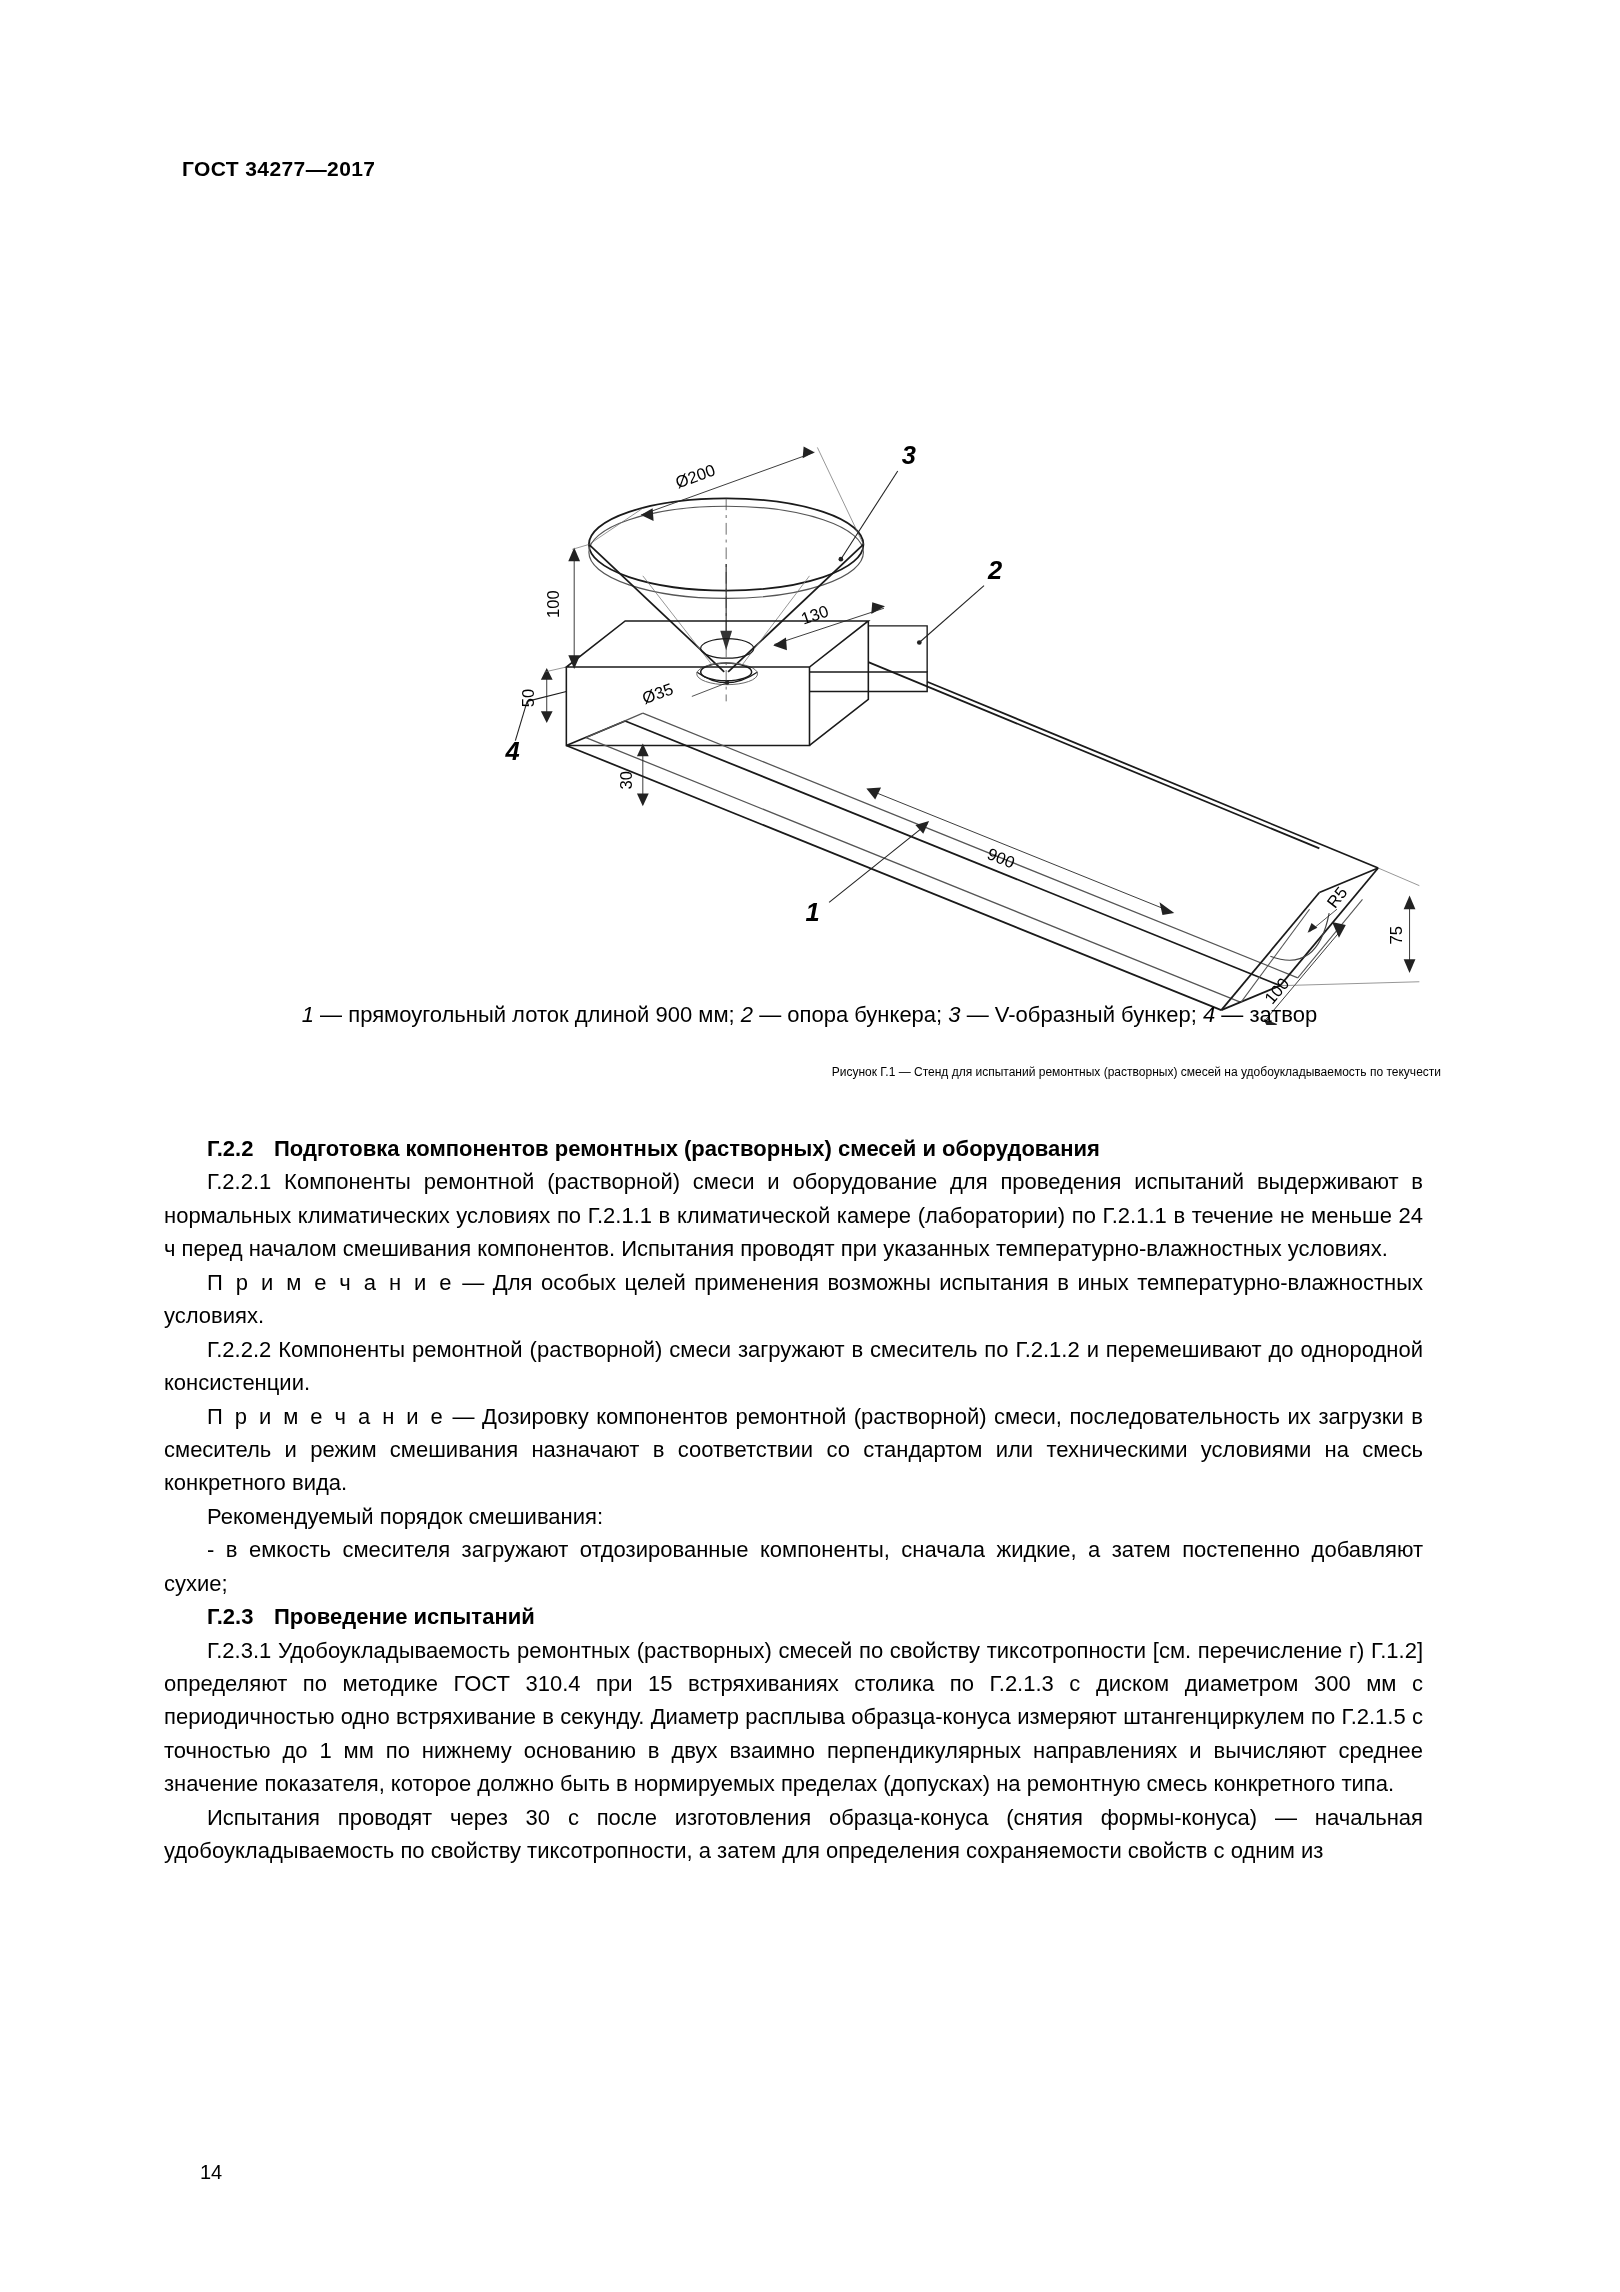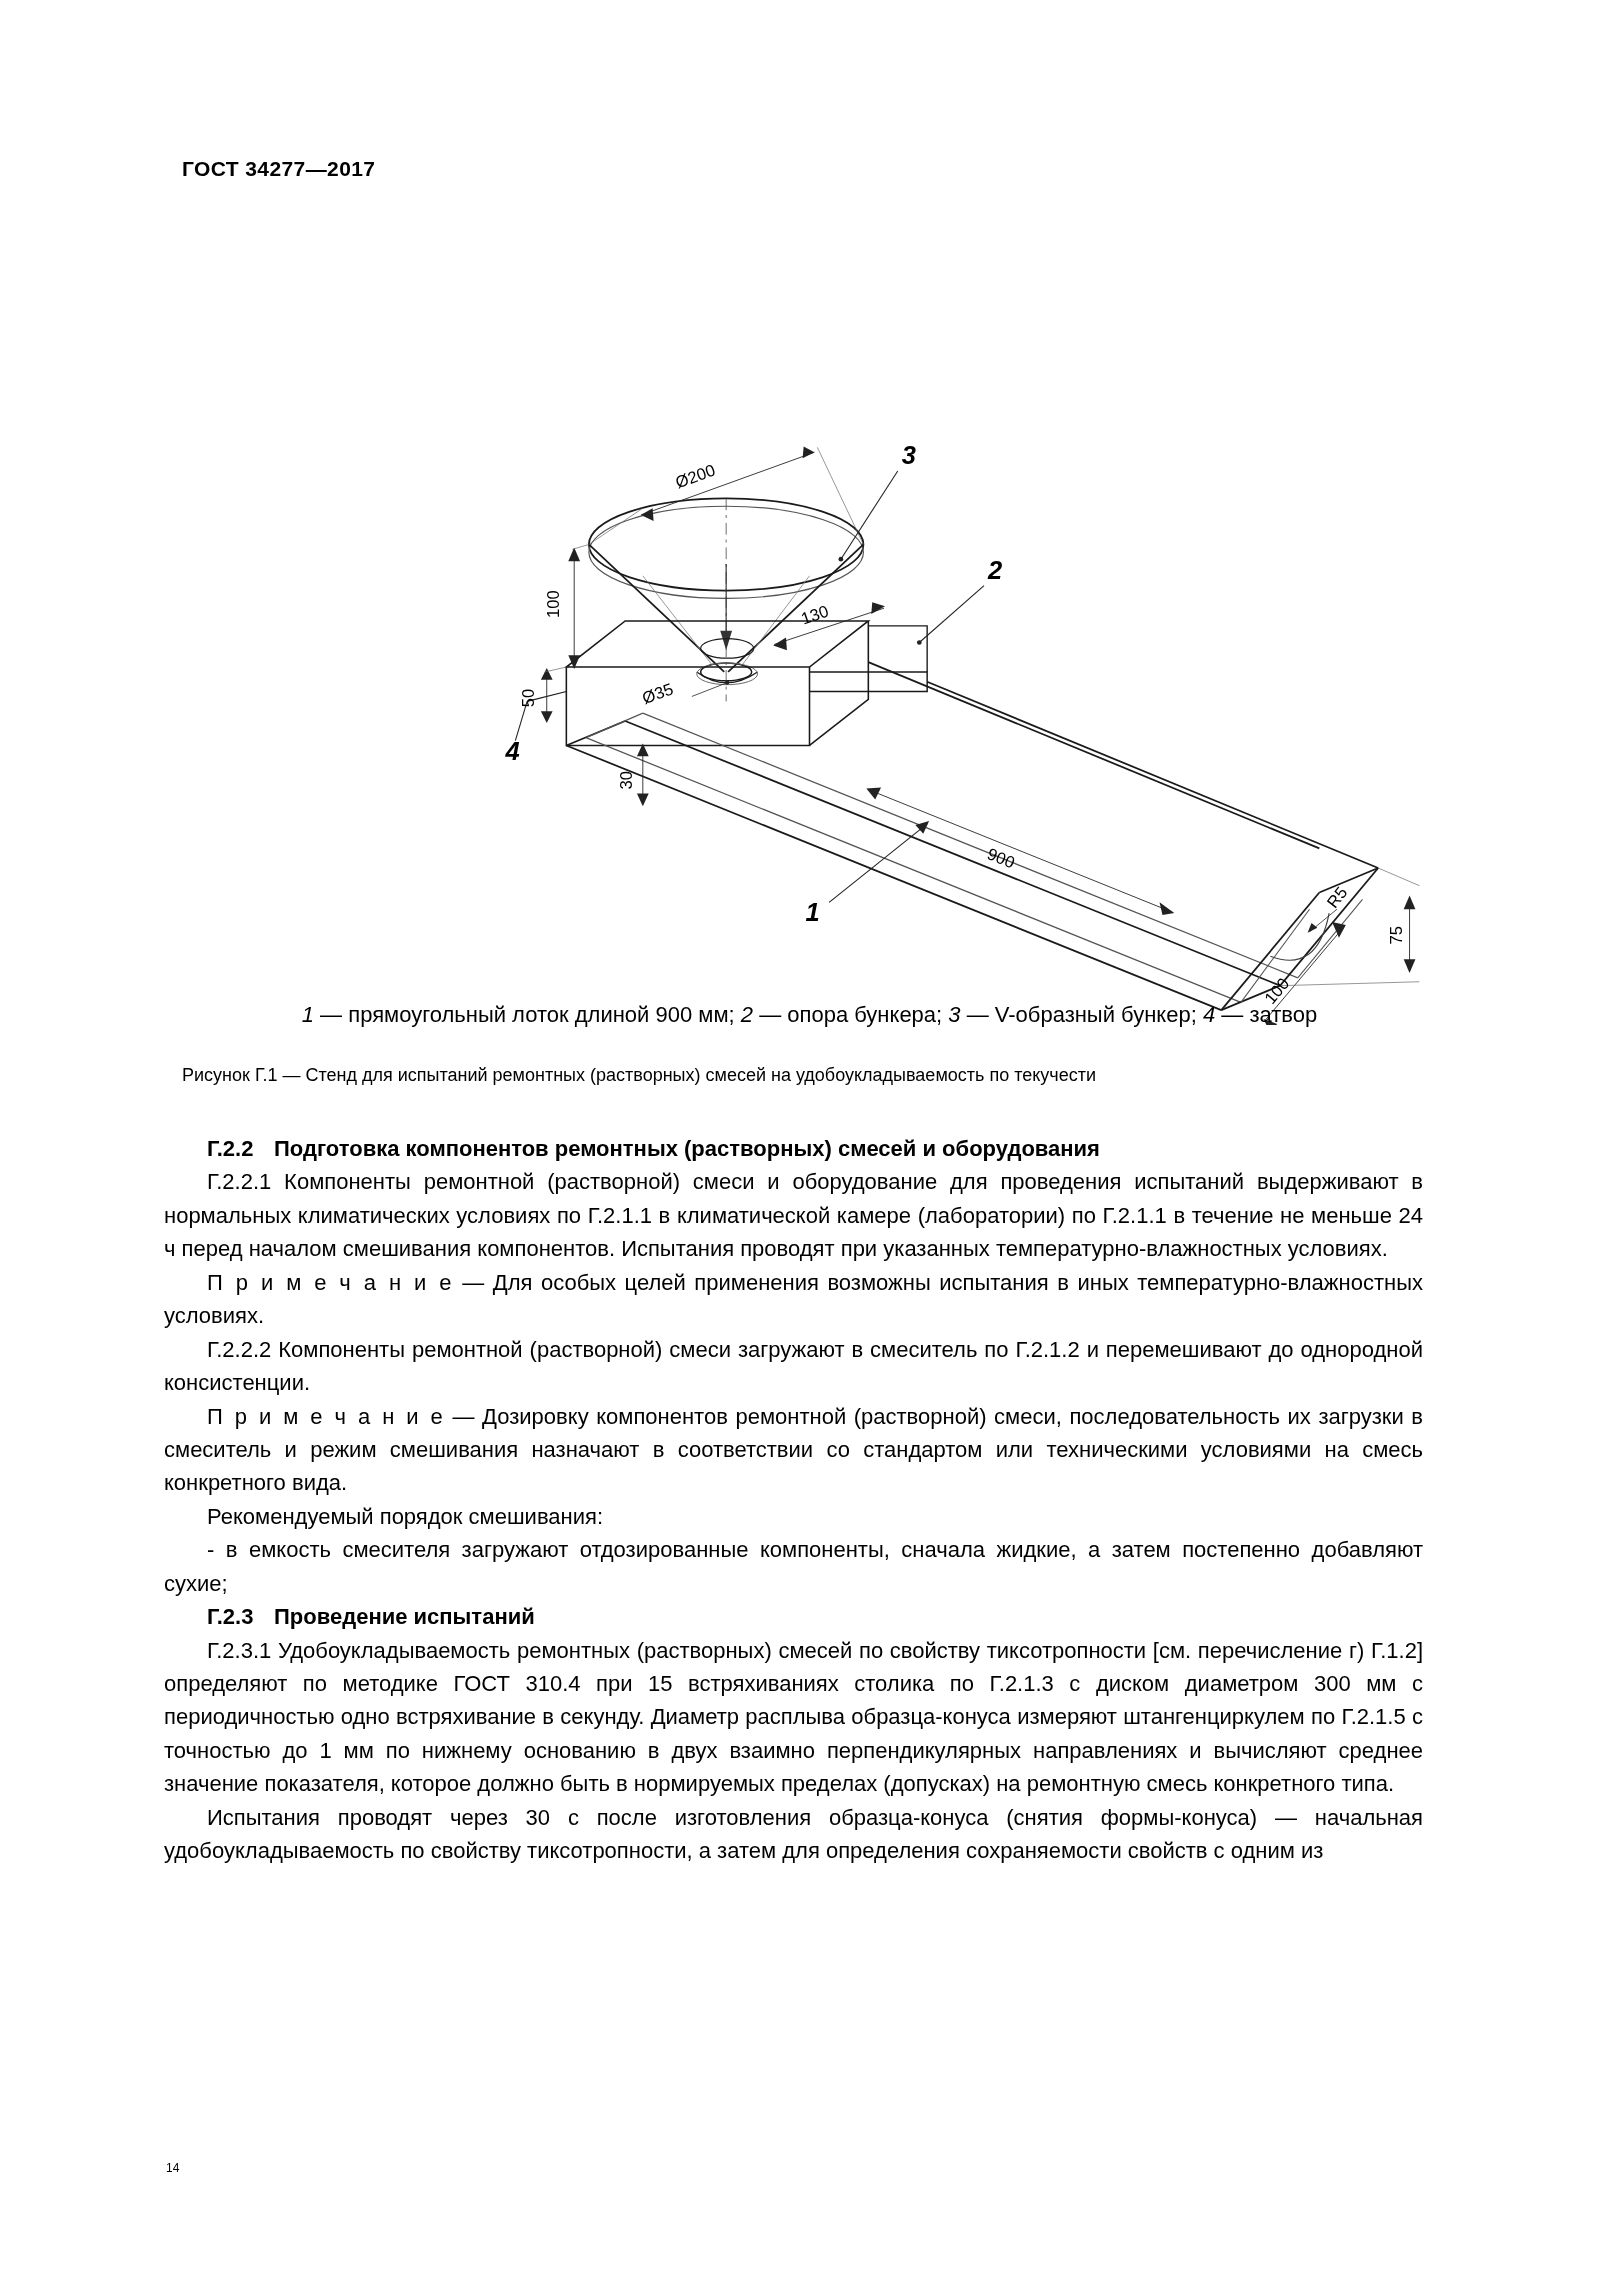--- a/index.html
+++ b/index.html
@@ -46,22 +46,22 @@
     font-size: 22px;
   }
   .fig-caption i {
     font-style: italic;
   }
   .fig-title {
     position: absolute;
     left: 182px;
     top: 1065px;
     width: 1259px;
-    text-align: left;
-    font-size: 18px;
+    text-align: right;
+    font-size: 12px;
   }
   .body-text {
     position: absolute;
     left: 164px;
     top: 1132px;
     width: 1259px;
     font-size: 22px;
     line-height: 1.52;
     text-align: justify;
   }
@@ -87,23 +87,23 @@
   }
   .note-label {
     letter-spacing: 2.2px;
   }
   .dashlist {
     margin-top: 2px;
     text-indent: 43px;
   }
   .page-number {
     position: absolute;
-    left: 166px;
+    left: 200px;
     top: 2161px;
-    font-size: 12px;
+    font-size: 20px;
   }
   text {
     font-family: "Liberation Sans", sans-serif;
   }
   .dim {
     font-size: 17px;
     fill: #000;
   }
   .lbl {
     font-size: 26px;

